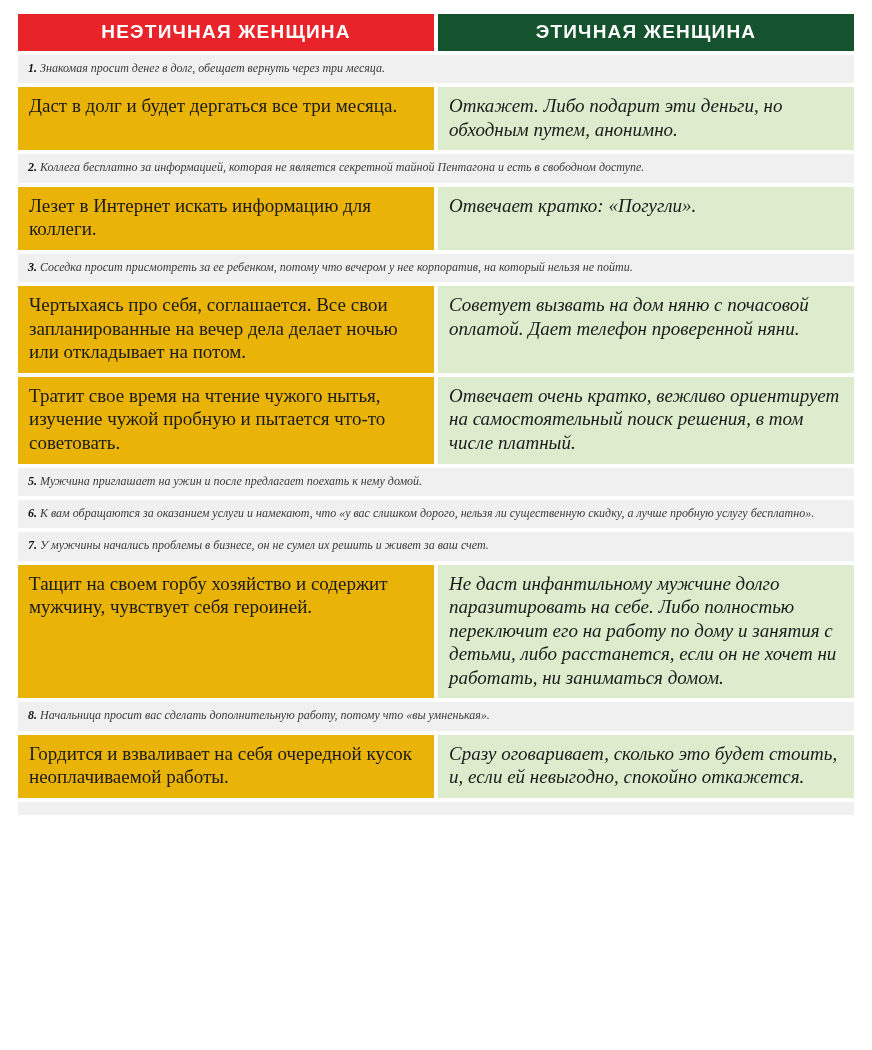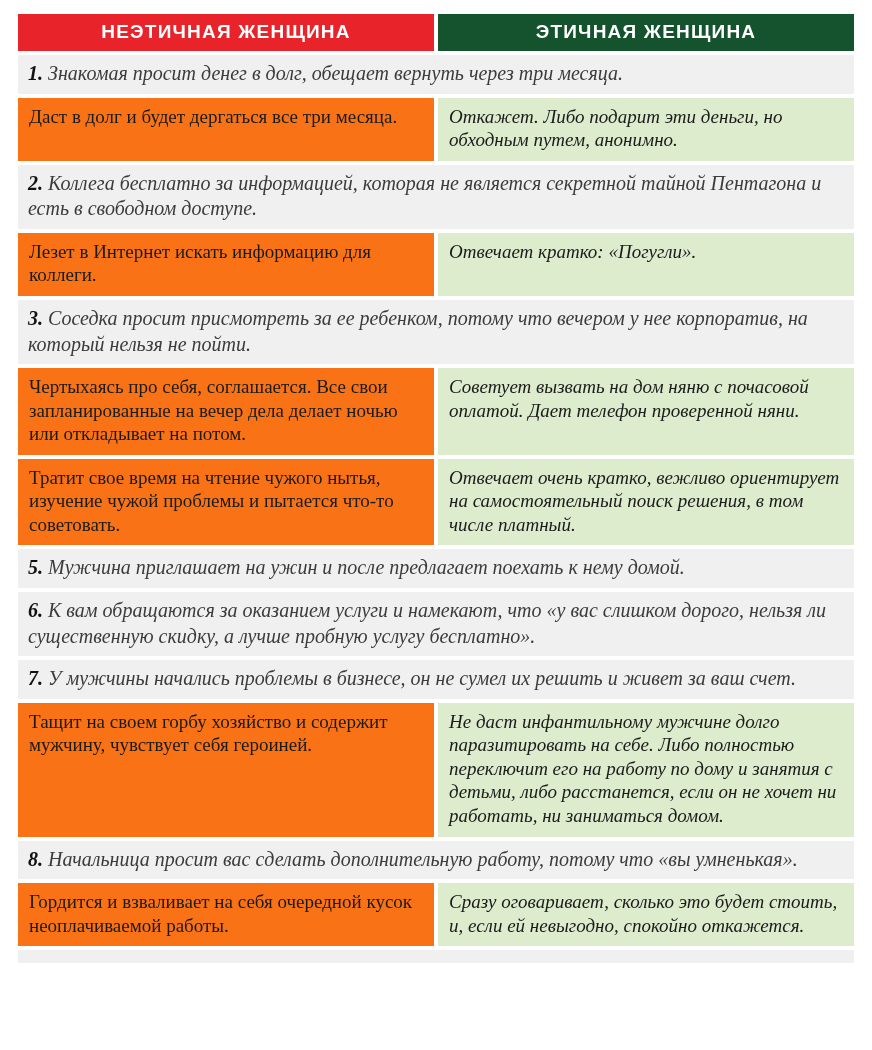--- a/index.html
+++ b/index.html
@@ -37,37 +37,37 @@
     text-transform: uppercase;
   }
   .hdr-bad { background: #e8232a; }
   .hdr-good { background: #14532d; }
 
   .prompt-cell {
     background: #f0f0f0;
     padding: 6px 10px 7px 10px;
     font-family: "Liberation Serif", serif;
     font-style: italic;
-    font-size: 20px;
+    font-size: 12px;
     line-height: 1.28;
     color: #3b3b3b;
   }
   .prompt-cell .num {
     font-weight: bold;
     font-style: italic;
     color: #111;
   }
   .ans {
     padding: 7px 11px 9px 11px;
     font-size: 19px;
     line-height: 1.24;
     vertical-align: top;
     font-family: "Liberation Serif", serif;
   }
-  .ans-bad { background: #f97316; }
+  .ans-bad { background: #eab308; }
   .ans-good { background: #dceccd; font-style: italic; }
 </style>
 </head>
 <body>
 
 <div class="sheet">
   <table class="grid">
     <colgroup>
       <col class="c-left">
       <col class="c-right">
@@ -96,21 +96,21 @@
 
       <tr>
         <td class="prompt-cell" colspan="2"><span class="num">3.</span> <span>Соседка просит присмотреть за ее ребенком, потому что вечером у нее корпоратив, на который нельзя не пойти.</span></td>
       </tr>
       <tr>
         <td class="ans ans-bad">Чертыхаясь про себя, соглашается. Все свои запланированные на вечер дела делает ночью или откладывает на потом.</td>
         <td class="ans ans-good">Советует вызвать на дом няню с почасовой оплатой. Дает телефон проверенной няни.</td>
       </tr>
 
       <tr>
-        <td class="ans ans-bad">Тратит свое время на чтение чужого нытья, изучение чужой проблемы и пытается что-то советовать.</td>
+        <td class="ans ans-bad">Тратит свое время на чтение чужого нытья, изучение чужой пробную и пытается что-то советовать.</td>
         <td class="ans ans-good">Отвечает очень кратко, вежливо ориентирует на самостоятельный поиск решения, в том числе платный.</td>
       </tr>
 
       <tr>
         <td class="prompt-cell" colspan="2"><span class="num">5.</span> <span>Мужчина приглашает на ужин и после предлагает поехать к нему домой.</span></td>
       </tr>
 
       <tr>
         <td class="prompt-cell" colspan="2"><span class="num">6.</span> <span>К вам обращаются за оказанием услуги и намекают, что «у вас слишком дорого, нельзя ли существенную скидку, а лучше пробную услугу бесплатно».</span></td>
       </tr>

